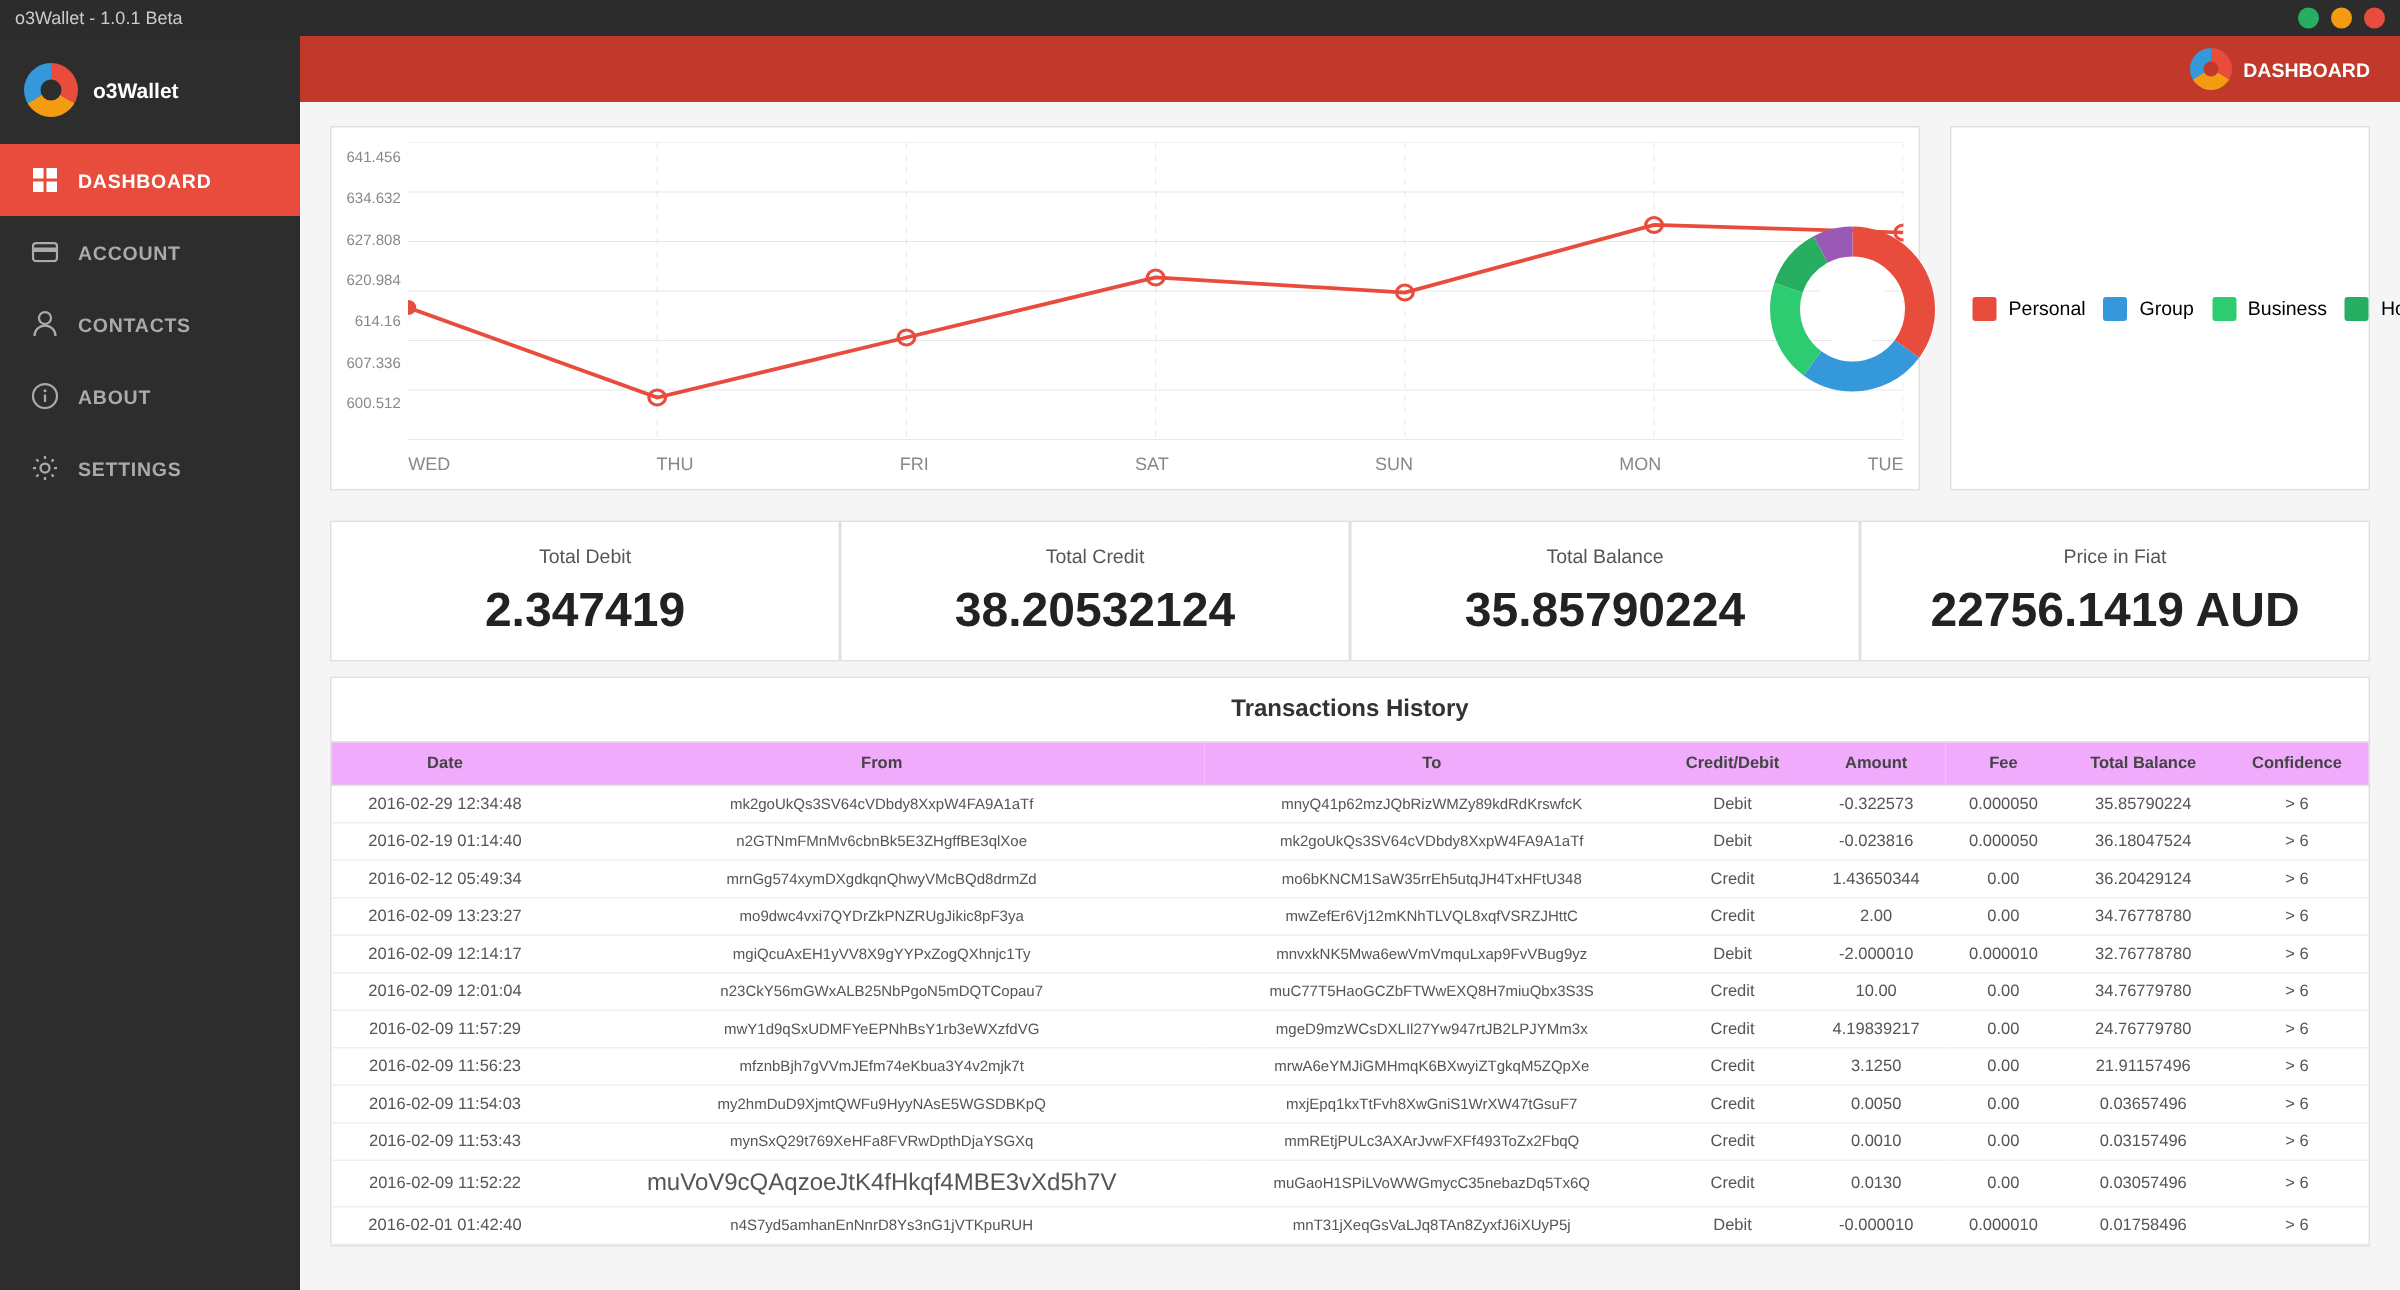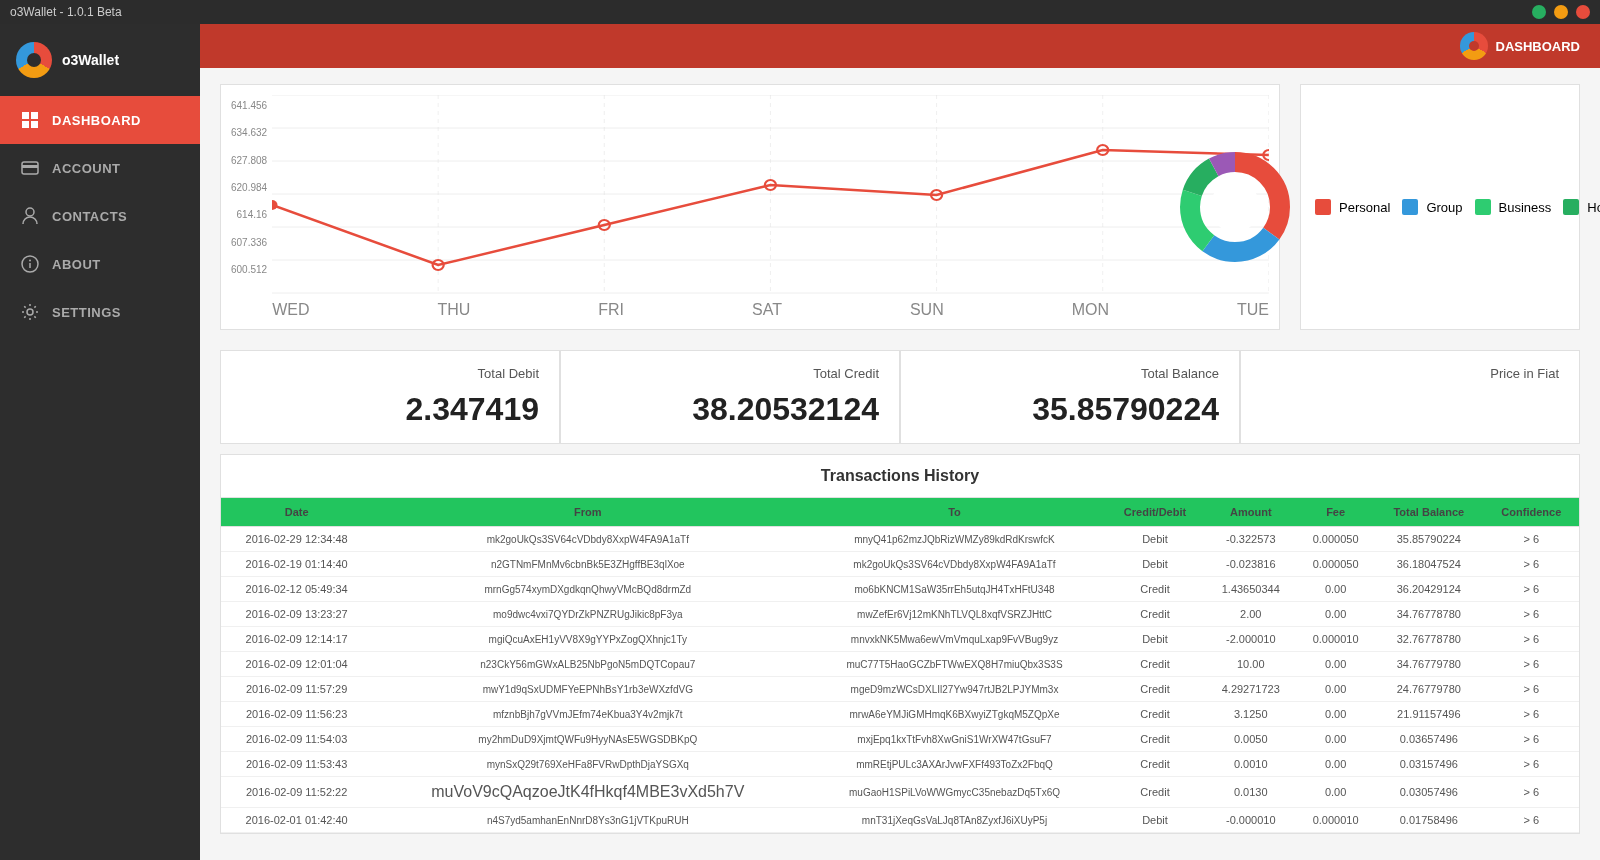--- a/index.html
+++ b/index.html
@@ -92,30 +92,30 @@
     
     .chart-svg { width: 100%; height: 200px; }
     
     .legend-container { display: flex; gap: 12px; }
     .legend-item { display: flex; align-items: center; gap: 8px; font-size: 13px; }
     .legend-dot { width: 16px; height: 16px; border-radius: 2px; }
     .donut-container { display: flex; align-items: center; gap: 20px; }
     
     
     .stats-row { display: flex; gap: 0; margin-bottom: 0; }
-    .stat-box { flex: 1; background: #fff; border: 1px solid #e0e0e0; padding: 15px 20px; text-align: right; }
+    .stat-box { flex: 1; background: #fff; border: 1px solid #e0e0e0; padding: 15px 20px; text-align: center; }
     .stat-label { font-size: 13px; color: #555; margin-bottom: 10px; font-weight: 500; }
     .stat-value { font-size: 32px; font-weight: bold; color: #222; }
     
     
     .transactions-section { background: #fff; border: 1px solid #e0e0e0; margin-top: 10px; }
     .transactions-title { text-align: center; font-size: 16px; font-weight: bold; padding: 12px; border-bottom: 1px solid #e0e0e0; color: #333; }
     
     table { width: 100%; border-collapse: collapse; font-size: 11px; }
-    thead tr { background: #22c55e; }
+    thead tr { background: #f0abfc; }
     th { padding: 8px 6px; text-align: center; font-weight: 600; color: #444; border-bottom: 1px solid #e0e0e0; }
     td { padding: 6px 6px; text-align: center; color: #555; border-bottom: 1px solid #f0f0f0; }
     
     .chart-with-labels { display: flex; gap: 5px; align-items: flex-start; }
     .y-labels { display: flex; flex-direction: column; justify-content: space-between; height: 180px; padding-top: 5px; }
     .y-label { font-size: 10px; color: #888; text-align: right; }
     
     .donut-svg { width: 120px; height: 120px; }
   </style>
 </head>
@@ -240,21 +240,21 @@
                 <polyline points="0,110 150,170 300,130 450,90 600,100 750,55 900,60" fill="none" stroke="#e74c3c" stroke-width="2.5"></polyline>
 
                 <circle cx="0" cy="110" r="5" fill="#e74c3c"></circle>
                 <circle cx="150" cy="170" r="5" fill="none" stroke="#e74c3c" stroke-width="2"></circle>
                 <circle cx="300" cy="130" r="5" fill="none" stroke="#e74c3c" stroke-width="2"></circle>
                 <circle cx="450" cy="90" r="5" fill="none" stroke="#e74c3c" stroke-width="2"></circle>
                 <circle cx="600" cy="100" r="5" fill="none" stroke="#e74c3c" stroke-width="2"></circle>
                 <circle cx="750" cy="55" r="5" fill="none" stroke="#e74c3c" stroke-width="2"></circle>
                 <circle cx="900" cy="60" r="5" fill="none" stroke="#e74c3c" stroke-width="2"></circle>
               </svg>
-              <div style="display:flex; justify-content:space-between; padding: 2px 0 0 0; font-size:16px; color:#888;">
+              <div style="display:flex; justify-content:space-between; padding: 2px 0 0 0; font-size:12px; color:#888;">
                 <span>WED</span>
                 <span>THU</span>
                 <span>FRI</span>
                 <span>SAT</span>
                 <span>SUN</span>
                 <span>MON</span>
                 <span>TUE</span>
               </div>
             </div>
           </div>
@@ -305,20 +305,21 @@
         <div class="stat-box">
           <div class="stat-label">Total Credit</div>
           <div class="stat-value">38.20532124</div>
         </div>
         <div class="stat-box">
           <div class="stat-label">Total Balance</div>
           <div class="stat-value">35.85790224</div>
         </div>
         <div class="stat-box">
           <div class="stat-label">Price in Fiat</div>
+          <div class="stat-value">22756.1419 AUD</div>
         </div>
       </div>
 
       <div class="transactions-section">
         <div class="transactions-title">Transactions History</div>
         <table>
           <thead>
             <tr>
               <th>Date</th>
               <th>From</th>
@@ -389,21 +390,21 @@
     <td>10.00</td>
     <td>0.00</td>
     <td>34.76779780</td>
     <td>&gt; 6</td>
   </tr>
               <tr>
     <td>2016-02-09 11:57:29</td>
     <td style="font-size:10px;">mwY1d9qSxUDMFYeEPNhBsY1rb3eWXzfdVG</td>
     <td style="font-size:10px;">mgeD9mzWCsDXLIl27Yw947rtJB2LPJYMm3x</td>
     <td>Credit</td>
-    <td>4.29271723</td>
+    <td>4.19839217</td>
     <td>0.00</td>
     <td>24.76779780</td>
     <td>&gt; 6</td>
   </tr>
               <tr>
     <td>2016-02-09 11:56:23</td>
     <td style="font-size:10px;">mfznbBjh7gVVmJEfm74eKbua3Y4v2mjk7t</td>
     <td style="font-size:10px;">mrwA6eYMJiGMHmqK6BXwyiZTgkqM5ZQpXe</td>
     <td>Credit</td>
     <td>3.1250</td>

